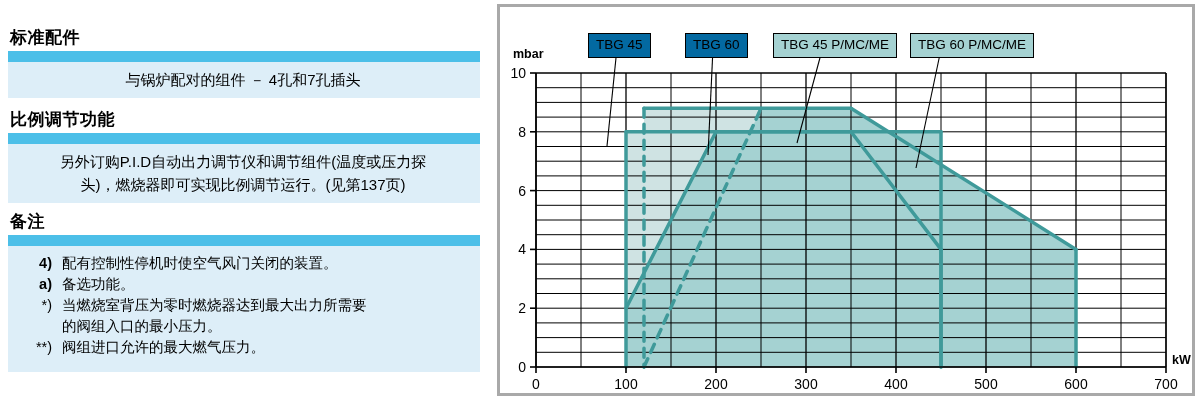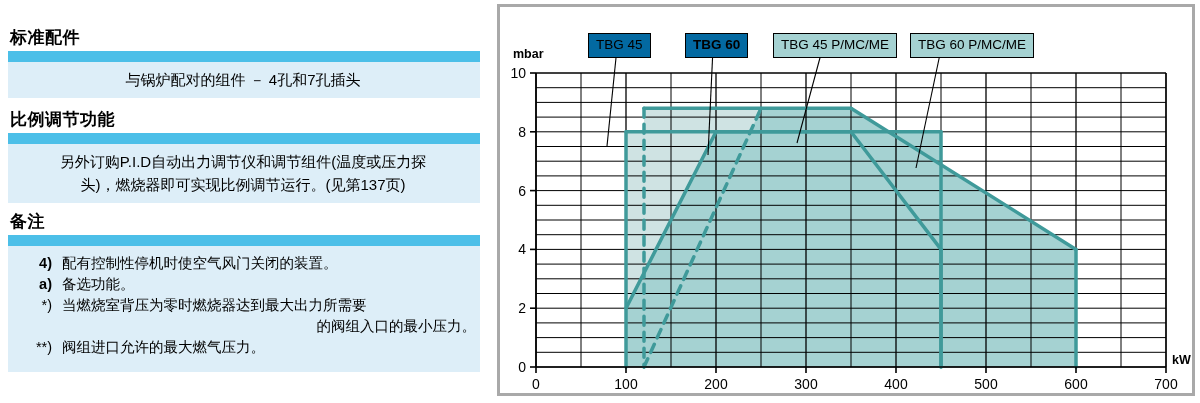--- a/index.html
+++ b/index.html
@@ -13,21 +13,21 @@
   .sect-rule{height:11px;background:#4cbfe8;width:100%;}
   .sect-body{background:#ddeef8;padding:6px 6px 7px 4px;font-size:15px;line-height:23px;color:#000;text-align:center;}
   .sect-body p{margin:0;}
 
   
   .notes{background:#ddeef8;padding:7px 4px 14px 4px;}
   .note-row{display:flex;align-items:flex-start;font-size:14.5px;line-height:21px;color:#000;}
   .note-mark{width:40px;flex:0 0 40px;text-align:right;padding-right:10px;font-weight:bold;white-space:pre;}
   .note-mark.thin{font-weight:normal;}
   .note-text{flex:1;}
-  .note-cont{padding-left:50px;font-size:14.5px;line-height:21px;text-align:right;}
+  .note-cont{padding-left:50px;font-size:14.5px;line-height:21px;}
 
   
   .chart-panel{position:absolute;left:497px;top:4px;width:698px;height:392px;
                background:#ffffff;border:3px solid #a9a9a9;box-sizing:border-box;}
   .chart-inner{position:absolute;left:0;top:0;width:100%;height:100%;}
   svg.plot{position:absolute;left:0;top:0;}
 
   .legend-box{position:absolute;border:1.5px solid #000;font-size:13.5px;line-height:18px;
               padding:2px 7px 3px 7px;white-space:nowrap;color:#000;box-sizing:border-box;}
   .lg-light{background:#0369a1;}
@@ -185,20 +185,20 @@
           <line x1="117" y1="41" x2="107" y2="139" stroke="#000" stroke-width="1.1"></line>
           <line x1="213" y1="41" x2="208" y2="148" stroke="#000" stroke-width="1.1"></line>
           <line x1="321" y1="47" x2="297" y2="136" stroke="#000" stroke-width="1.1"></line>
           <line x1="440" y1="47" x2="416" y2="161" stroke="#000" stroke-width="1.1"></line>
         </svg>
 
       <span class="axis-unit" style="left:13px;top:40px;">mbar</span>
       <span class="axis-unit" style="left:672px;top:346px;">kW</span>
 
       <div class="legend-box lg-light" style="left:88px;top:26px;">TBG 45</div>
-      <div class="legend-box lg-light" style="left:185px;top:26px;font-weight:bold;">TBG 60</div>
+      <div class="legend-box lg-light" style="left:185px;top:26px;">TBG 60</div>
       <div class="legend-box lg-dark" style="left:273px;top:26px;text-align:right;">TBG 45 P/MC/ME</div>
       <div class="legend-box lg-dark" style="left:410px;top:26px;">TBG 60 P/MC/ME</div>
 
     </div>
   </div>
 
 </div>
 
 </body></html>

